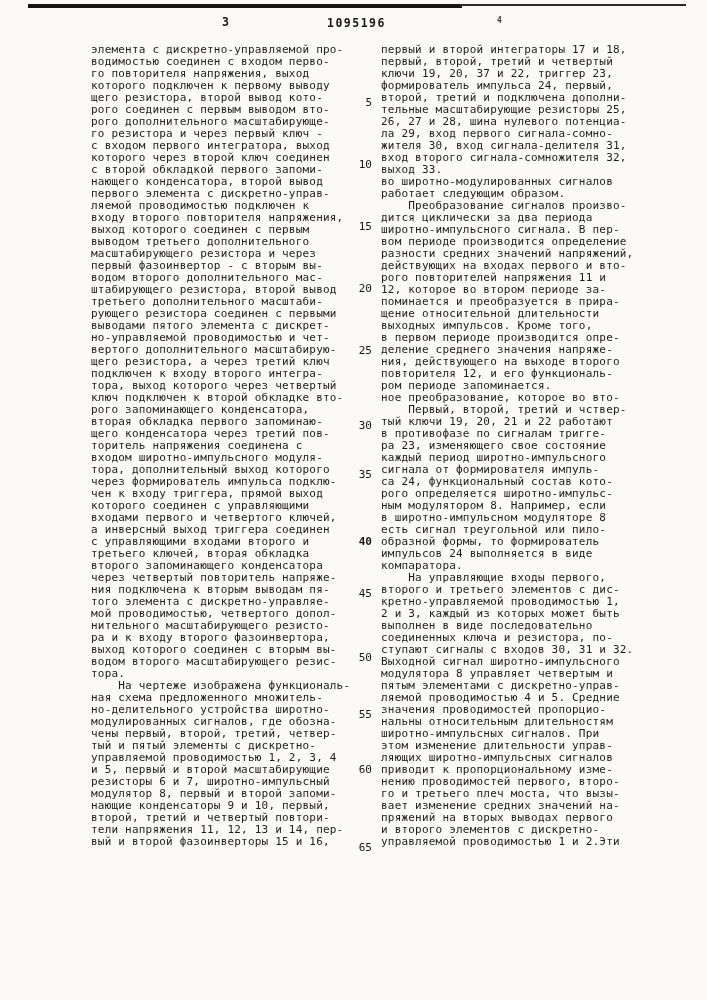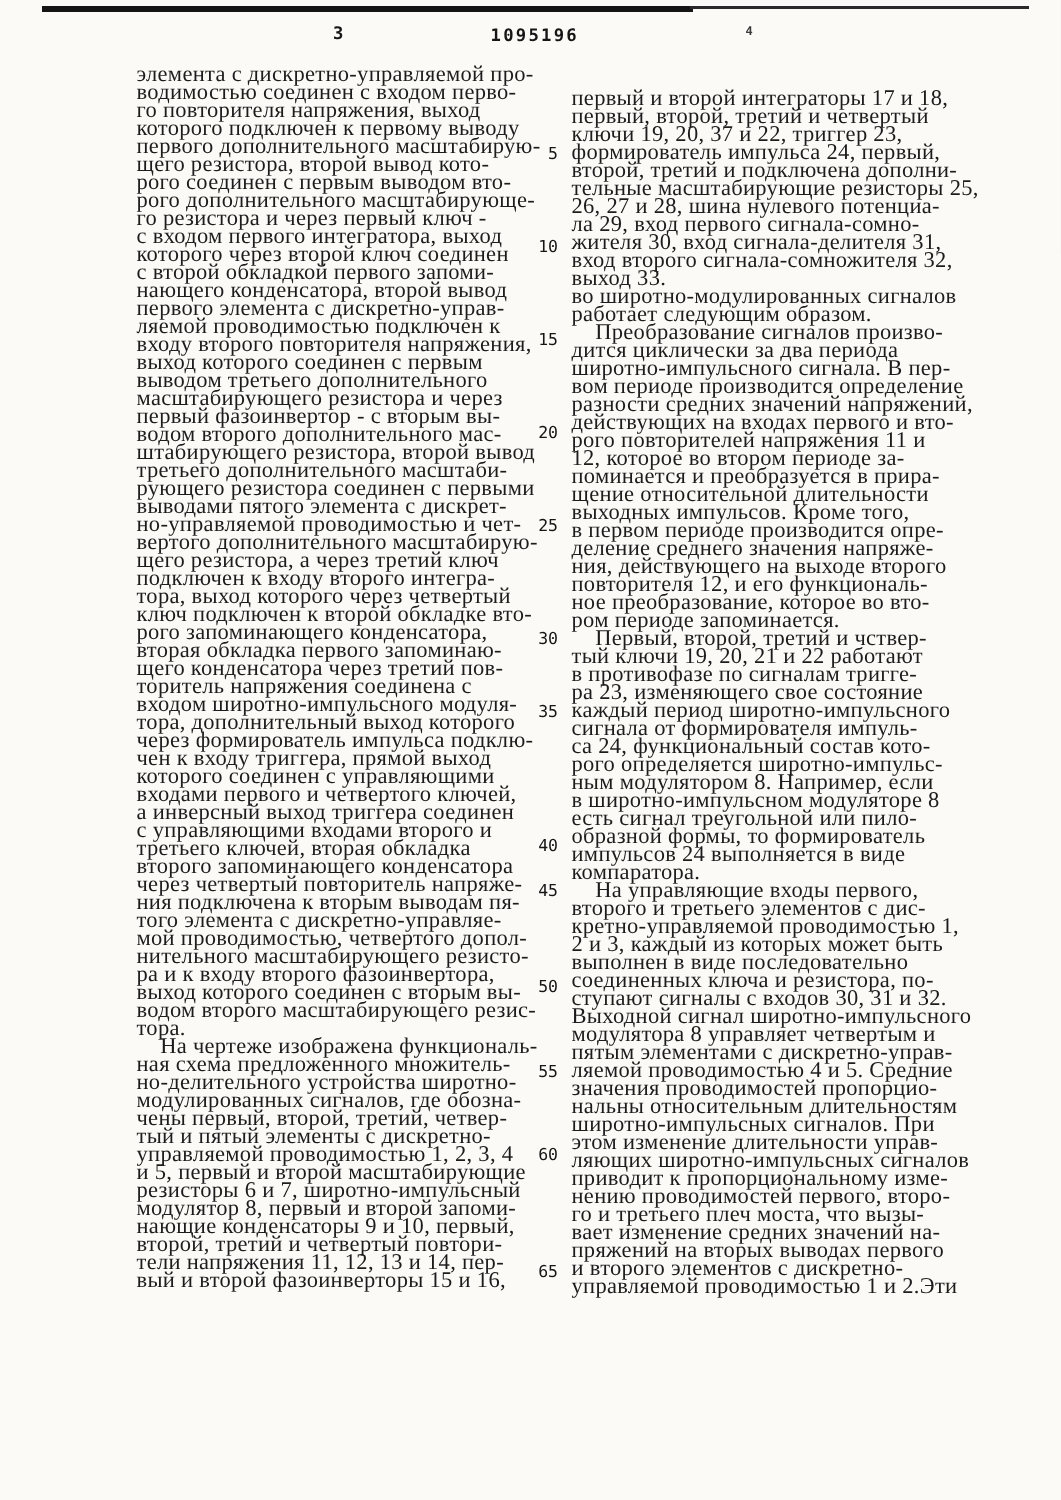--- a/index.html
+++ b/index.html
@@ -29,27 +29,26 @@
     font-size: 11.5px; font-weight: bold;
     letter-spacing: 1.5px;
     color: #161616;
   }
   .hdr-page-left  { left: 222px; top: 15px; letter-spacing: 0; }
   .hdr-patent     { left: 327px; top: 16px; }
   .hdr-page-right { left: 497px; top: 16px; font-size: 8px; letter-spacing: 0; color: #3a3a3a; }
 
   .textcol {
     position: absolute; top: 44px;
-    font-size: 15px; line-height: 12px;
+    font-size: 11px; line-height: 12px;
     letter-spacing: 0.2px;
     color: #1c1c1c;
-    font-family: Liberation Serif, serif;
   }
   .col-left  { left: 91px;  width: 272px; }
-  .col-right { left: 381px; width: 286px; margin-top: 16px; }
+  .col-right { left: 381px; width: 286px; }
   .line { white-space: pre; height: 12px; overflow: visible; }
 
   .gutter {
     position: absolute; left: 346px; top: 0; width: 26px; height: 900px;
   }
   .gutter-num {
     position: absolute; right: 0;
     width: 26px; text-align: right;
     font-size: 11px; line-height: 12px;
     color: #161616;
@@ -67,21 +66,20 @@
 
   <div class="hdr-num hdr-patent">1095196</div>
 
   <div class="hdr-num hdr-page-right">4</div>
 
   <div class="textcol col-left">
       <div class="line">элемента с дискретно-управляемой про-</div>
       <div class="line">водимостью соединен с входом перво-</div>
       <div class="line">го повторителя напряжения, выход</div>
       <div class="line">которого подключен к первому выводу</div>
-      <div class="line">первого дополнительного масштабирую-</div>
       <div class="line">щего резистора, второй вывод кото-</div>
       <div class="line">рого соединен с первым выводом вто-</div>
       <div class="line">рого дополнительного масштабирующе-</div>
       <div class="line">го резистора и через первый ключ -</div>
       <div class="line">с входом первого интегратора, выход</div>
       <div class="line">которого через второй ключ соединен</div>
       <div class="line">с второй обкладкой первого запоми-</div>
       <div class="line">нающего конденсатора, второй вывод</div>
       <div class="line">первого элемента с дискретно-управ-</div>
       <div class="line">ляемой проводимостью подключен к</div>
@@ -141,21 +139,21 @@
     </div>
 
   <div class="gutter">
       <div class="gutter-num" style="top: 97px;">5</div>
       <div class="gutter-num" style="top: 159px;">10</div>
       <div class="gutter-num" style="top: 221px;">15</div>
       <div class="gutter-num" style="top: 283px;">20</div>
       <div class="gutter-num" style="top: 345px;">25</div>
       <div class="gutter-num" style="top: 420px;">30</div>
       <div class="gutter-num" style="top: 469px;">35</div>
-      <div class="gutter-num" style="top: 558px;">40</div>
+      <div class="gutter-num" style="top: 536px; font-weight: bold;">40</div>
       <div class="gutter-num" style="top: 588px;">45</div>
       <div class="gutter-num" style="top: 652px; text-align: right;">50</div>
       <div class="gutter-num" style="top: 709px;">55</div>
       <div class="gutter-num" style="top: 764px;">60</div>
       <div class="gutter-num" style="top: 842px;">65</div>
     </div>
 
   <div class="textcol col-right">
       <div class="line">первый и второй интеграторы 17 и 18,</div>
       <div class="line">первый, второй, третий и четвертый</div>
@@ -178,22 +176,22 @@
       <div class="line">действующих на входах первого и вто-</div>
       <div class="line">рого повторителей напряжения 11 и</div>
       <div class="line">12, которое во втором периоде за-</div>
       <div class="line">поминается и преобразуется в прира-</div>
       <div class="line">щение относительной длительности</div>
       <div class="line">выходных импульсов. Кроме того,</div>
       <div class="line">в первом периоде производится опре-</div>
       <div class="line">деление среднего значения напряже-</div>
       <div class="line">ния, действующего на выходе второго</div>
       <div class="line">повторителя 12, и его функциональ-</div>
+      <div class="line">ром периоде запоминается.</div>
       <div class="line">ное преобразование, которое во вто-</div>
-      <div class="line">ром периоде запоминается.</div>
       <div class="line">    Первый, второй, третий и чствер-</div>
       <div class="line">тый ключи 19, 20, 21 и 22 работают</div>
       <div class="line">в противофазе по сигналам тригге-</div>
       <div class="line">ра 23, изменяющего свое состояние</div>
       <div class="line">каждый период широтно-импульсного</div>
       <div class="line">сигнала от формирователя импуль-</div>
       <div class="line">са 24, функциональный состав кото-</div>
       <div class="line">рого определяется широтно-импульс-</div>
       <div class="line">ным модулятором 8. Например, если</div>
       <div class="line">в широтно-импульсном модуляторе 8</div>

